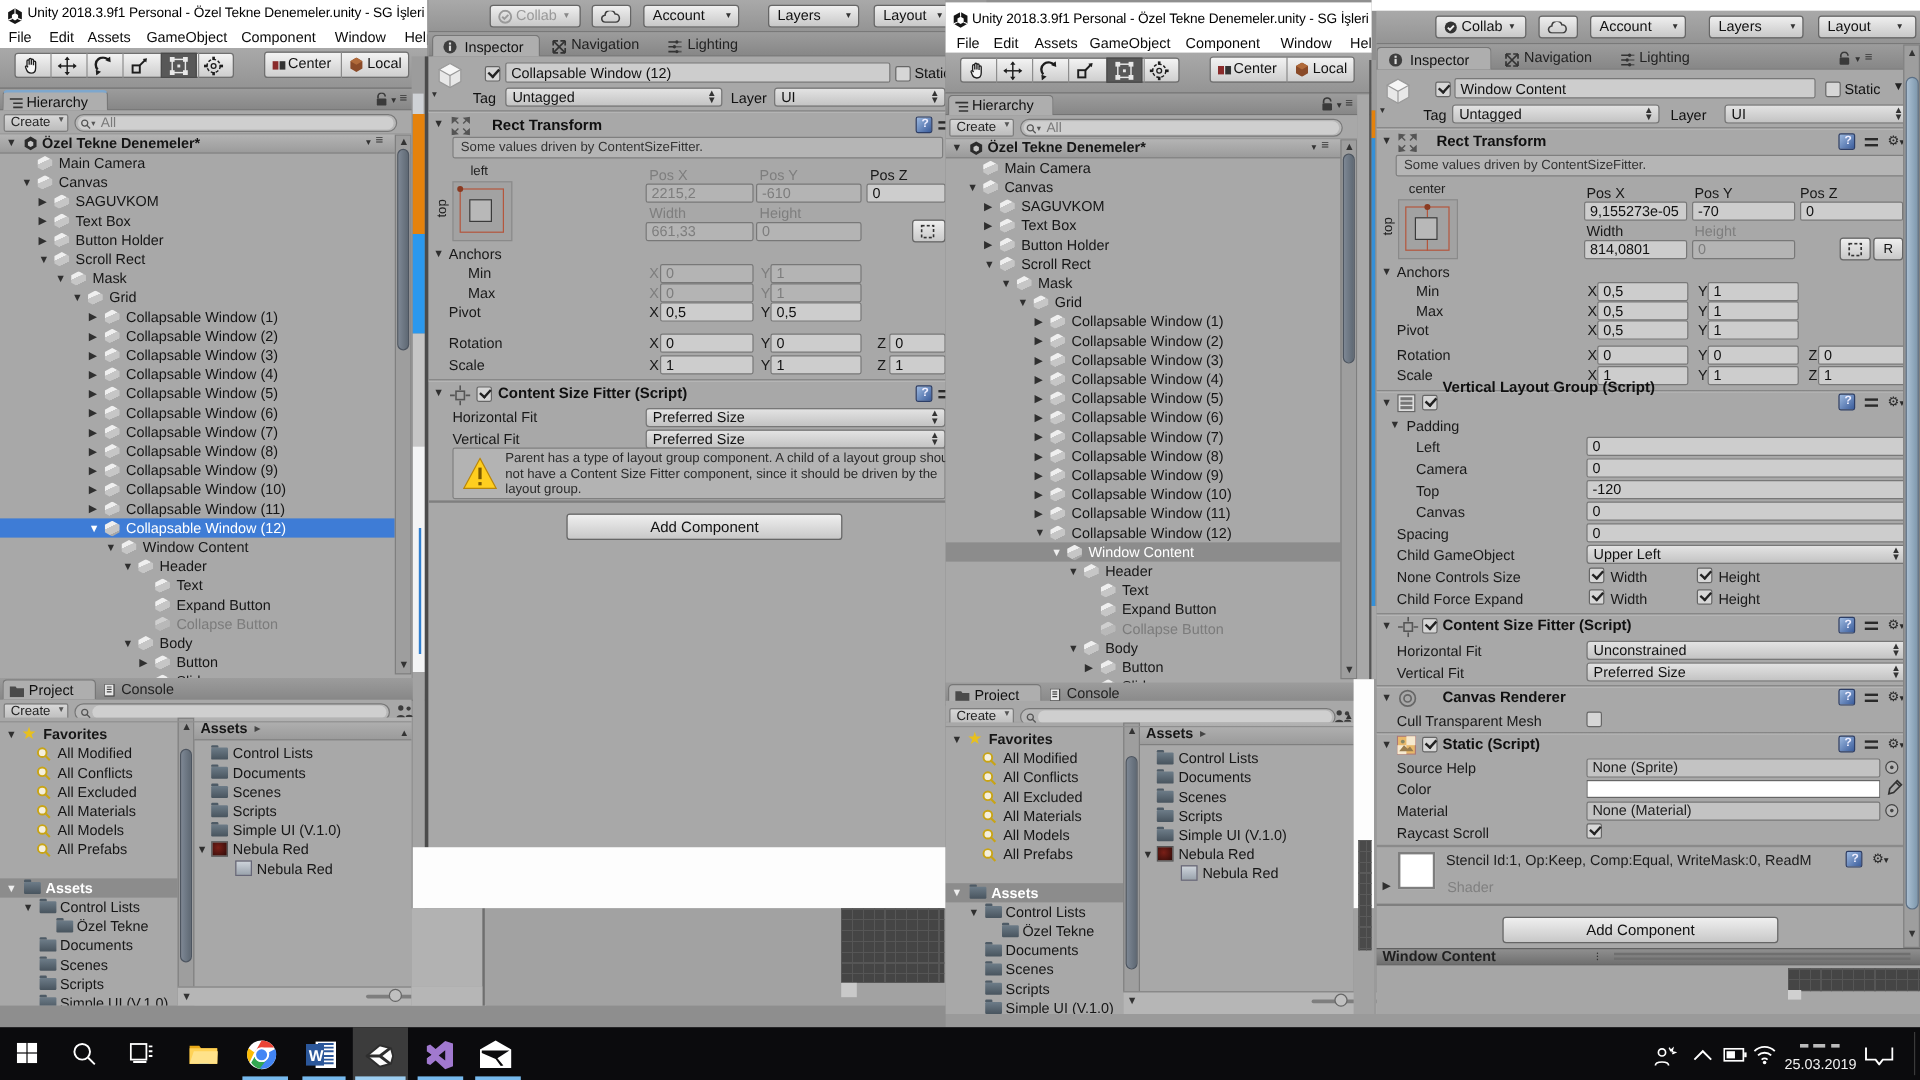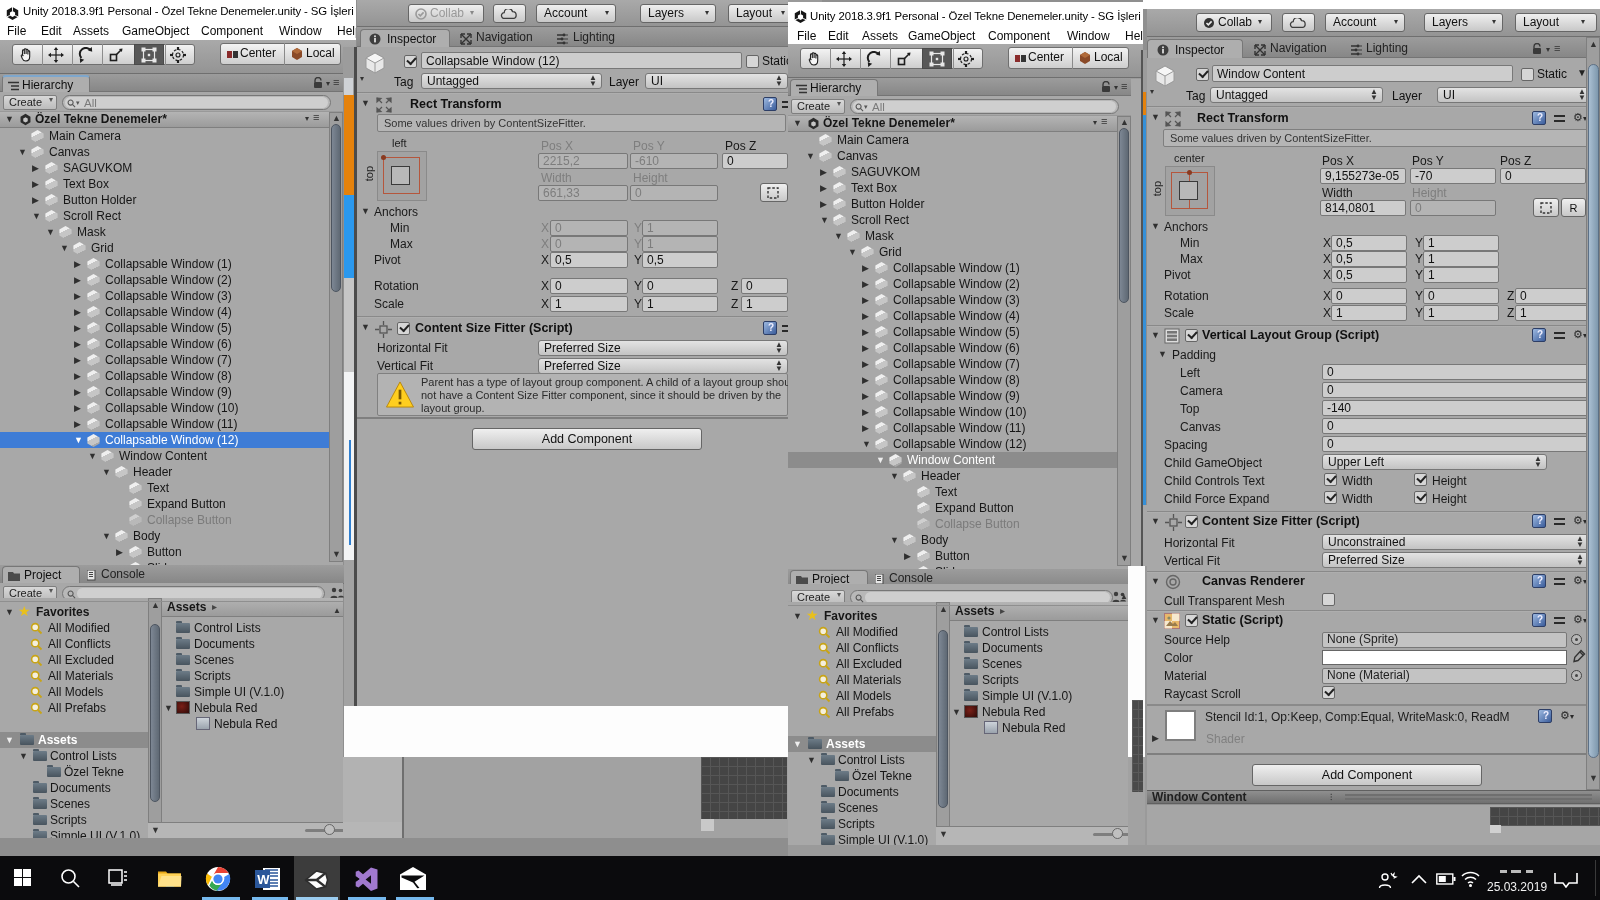--- a/index.html
+++ b/index.html
@@ -1206,39 +1206,39 @@
  <div class="a sep" style="left:0;top:316px;width:453px"></div>
 
  <div class="a fd" style="left:4px;top:322px">▼</div>
  <svg class="a" style="left:17px;top:319px" width="16" height="16" viewBox="0 0 16 16">
         <rect x="1" y="1" width="14" height="14" fill="#ddd" stroke="#666"></rect>
         <rect x="3" y="3" width="10" height="2.6" fill="#777"></rect>
         <rect x="3" y="6.7" width="10" height="2.6" fill="#777"></rect>
         <rect x="3" y="10.4" width="10" height="2.6" fill="#777"></rect>
       </svg>
  <div class="a cb ck" style="left:38px;top:320px"></div>
- <div class="chdr" style="left:55px;top:319px">Vertical Layout Group (Script)</div>
+ <div class="chdr" style="left:55px;top:307px">Vertical Layout Group (Script)</div>
  <div class="bookic" style="left:385px;top:319px"></div>
  <div class="slidic" style="left:407px;top:321px"></div>
  <div class="gearic" style="left:426px;top:319px">⚙<span style="font-size:8px">▾</span></div>
  <div class="a fd" style="left:11px;top:341px">▼</div>
  <div class="lbl" style="left:25px;top:339px">Padding</div>
  <div class="lbl" style="left:33px;top:357px">Left</div>
       <div class="a fld" style="left:175px;top:355px;width:267px;height:16px">0</div>
  <div class="lbl" style="left:33px;top:375px">Camera</div>
       <div class="a fld" style="left:175px;top:373px;width:267px;height:16px">0</div>
  <div class="lbl" style="left:33px;top:393px">Top</div>
-      <div class="a fld" style="left:175px;top:391px;width:267px;height:16px">-140</div>
+      <div class="a fld" style="left:175px;top:391px;width:267px;height:16px">-120</div>
  <div class="lbl" style="left:33px;top:411px">Canvas</div>
       <div class="a fld" style="left:175px;top:409px;width:267px;height:16px">0</div>
  <div class="lbl" style="left:17px;top:429px">Spacing</div>
       <div class="a fld" style="left:175px;top:427px;width:267px;height:16px">0</div>
  <div class="lbl" style="left:17px;top:447px">Child GameObject</div>
-      <div class="a dd" style="left:175px;top:445px;width:225px;height:16px">Upper Left<span class="ud">▲<br>▼</span></div>
- <div class="lbl" style="left:17px;top:465px">Child Controls Text</div>
+      <div class="a dd" style="left:175px;top:445px;width:267px;height:16px">Upper Left<span class="ud">▲<br>▼</span></div>
+ <div class="lbl" style="left:17px;top:465px">None Controls Size</div>
  <div class="a cb ck" style="left:177px;top:464px"></div>
       <div class="lbl" style="left:195px;top:465px">Width</div>
  <div class="a cb ck" style="left:267px;top:464px"></div>
       <div class="lbl" style="left:285px;top:465px">Height</div>
  <div class="lbl" style="left:17px;top:483px">Child Force Expand</div>
  <div class="a cb ck" style="left:177px;top:482px"></div>
       <div class="lbl" style="left:195px;top:483px">Width</div>
  <div class="a cb ck" style="left:267px;top:482px"></div>
       <div class="lbl" style="left:285px;top:483px">Height</div>
  <div class="a sep" style="left:0;top:502px;width:453px"></div>

